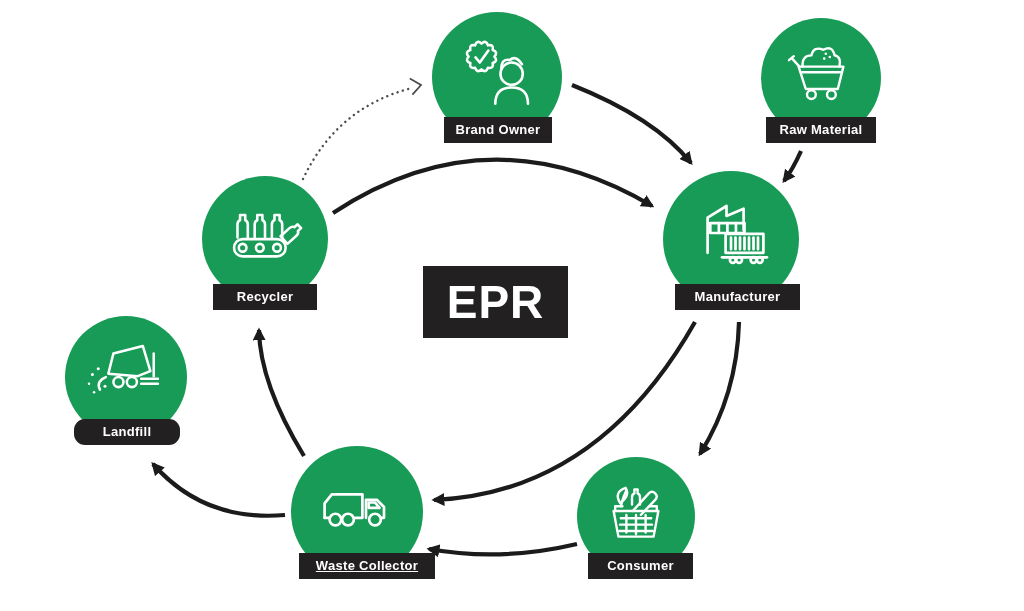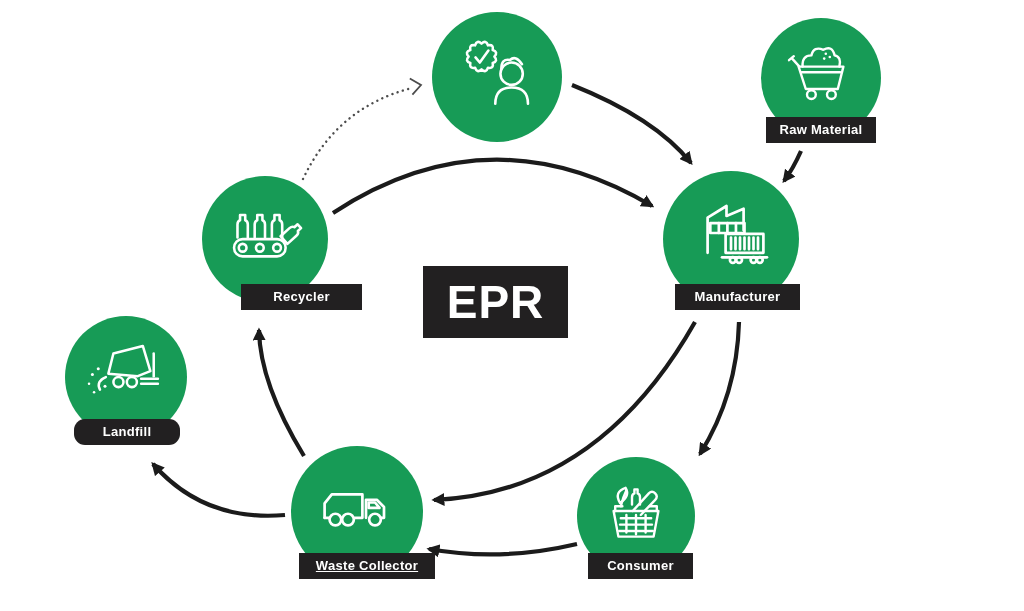--- a/index.html
+++ b/index.html
@@ -75,20 +75,21 @@
 
   <div class="node-circle" style="left:432px; top:12px; width:130px; height:130px;">
     <svg width="86" height="86" viewBox="0 0 100 100" style="margin-bottom:10px">
       <path class="icon-stroke" d="M47,32 Q51.8,37.3 45,39.5 Q46.5,46.5 39.5,45 Q37.3,51.8 32,47 Q26.7,51.8 24.5,45 Q17.5,46.5 19,39.5 Q12.2,37.3 17,32 Q12.2,26.7 19,24.5 Q17.5,17.5 24.5,19 Q26.7,12.2 32,17 Q37.3,12.2 39.5,19 Q46.5,17.5 45,24.5 Q51.8,26.7 47,32 Z"></path>
       <path class="icon-stroke" d="M25,33 L30,39 L40,25"></path>
       <circle class="icon-stroke" cx="67" cy="52" r="13"></circle>
       <path class="icon-stroke" d="M55,47 Q55,34 65,36 Q72,30 79,41"></path>
       <path class="icon-stroke" d="M48,87 Q48,68 67,68 Q86,68 86,87"></path>
     </svg>
   </div>
+  <div class="node-label" style="left:444px; top:117px; width:108px;">Brand Owner</div>
 
   <div class="node-circle" style="left:761px; top:18px; width:120px; height:120px;">
     <svg width="80" height="80" viewBox="0 0 100 100" style="margin-bottom:10px">
       <path class="icon-stroke" d="M27,42 Q26,28 38,28 Q41,16 53,21 Q64,15 67,28 Q76,30 73,42"></path>
       <circle class="icon-dot" cx="56" cy="26" r="1.6"></circle>
       <circle class="icon-dot" cx="61" cy="30" r="1.6"></circle>
       <circle class="icon-dot" cx="54" cy="32" r="1.6"></circle>
       <path class="icon-stroke" d="M22,42 H78 L71,70 H31 Z"></path>
       <path class="icon-stroke" d="M26,49 H74"></path>
       <path class="icon-stroke" d="M23,42 L14,32 M10,34 L16,29"></path>
@@ -165,21 +166,21 @@
       <circle class="icon-stroke" cx="44" cy="66" r="4.5"></circle>
       <circle class="icon-stroke" cx="64" cy="66" r="4.5"></circle>
       <path class="icon-stroke" d="M18,54 V39 Q18,35 21,34 V28 H27 V34 Q30,35 30,39 V54"></path>
       <path class="icon-stroke" d="M38,54 V39 Q38,35 41,34 V28 H47 V34 Q50,35 50,39 V54"></path>
       <path class="icon-stroke" d="M58,54 V39 Q58,35 61,34 V28 H67 V34 Q70,35 70,39 V54"></path>
       <g transform="rotate(48 81 49)">
         <path class="icon-stroke" d="M75,61 V47 Q75,43 78,42 V37 H84 V42 Q87,43 87,47 V61 Z"></path>
       </g>
     </svg>
   </div>
-  <div class="node-label" style="left:213px; top:284px; width:121px;margin-left:28px;">Recycler</div>
+  <div class="node-label" style="left:213px; top:284px; width:104px;">Recycler</div>
 
   <div class="epr-box">
     <span>EPR</span>
   </div>
 
   <svg class="arrows" width="1024" height="611" viewBox="0 0 1024 611">
     <defs>
       <marker id="ah" viewBox="0 0 10 10" refX="8" refY="5" markerWidth="3.1" markerHeight="3.1" orient="auto-start-reverse">
         <path d="M0,0 L10,5 L0,10 Z" fill="#1B1B1B"></path>
       </marker>

